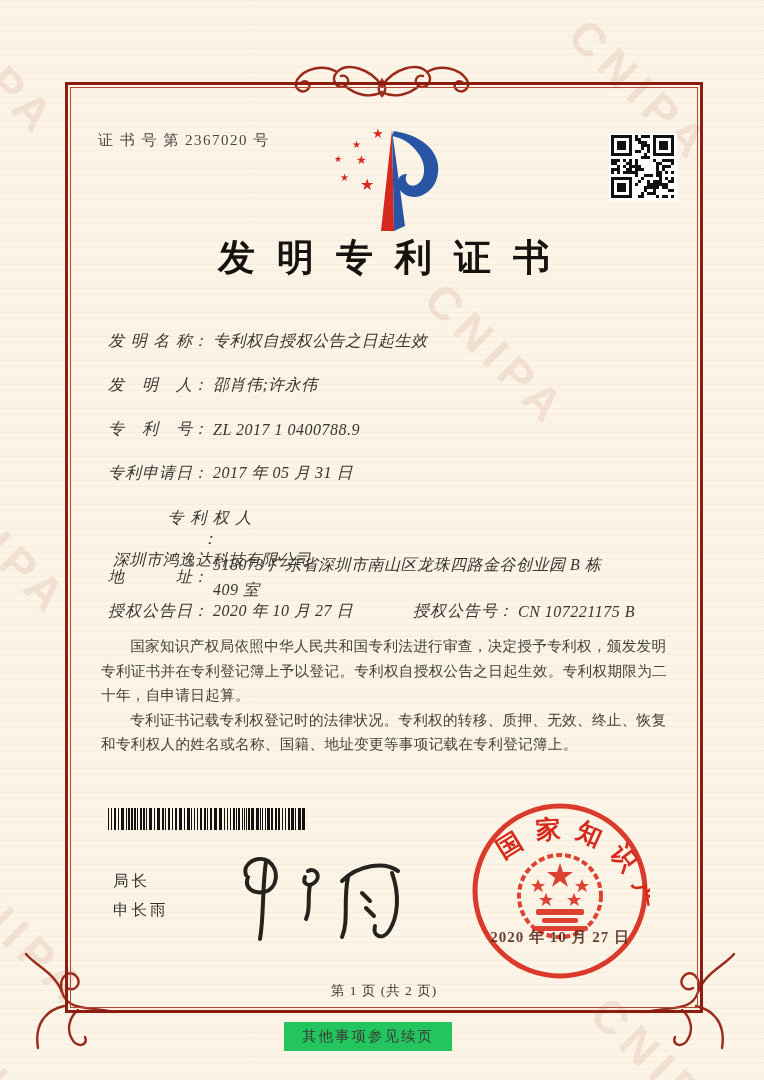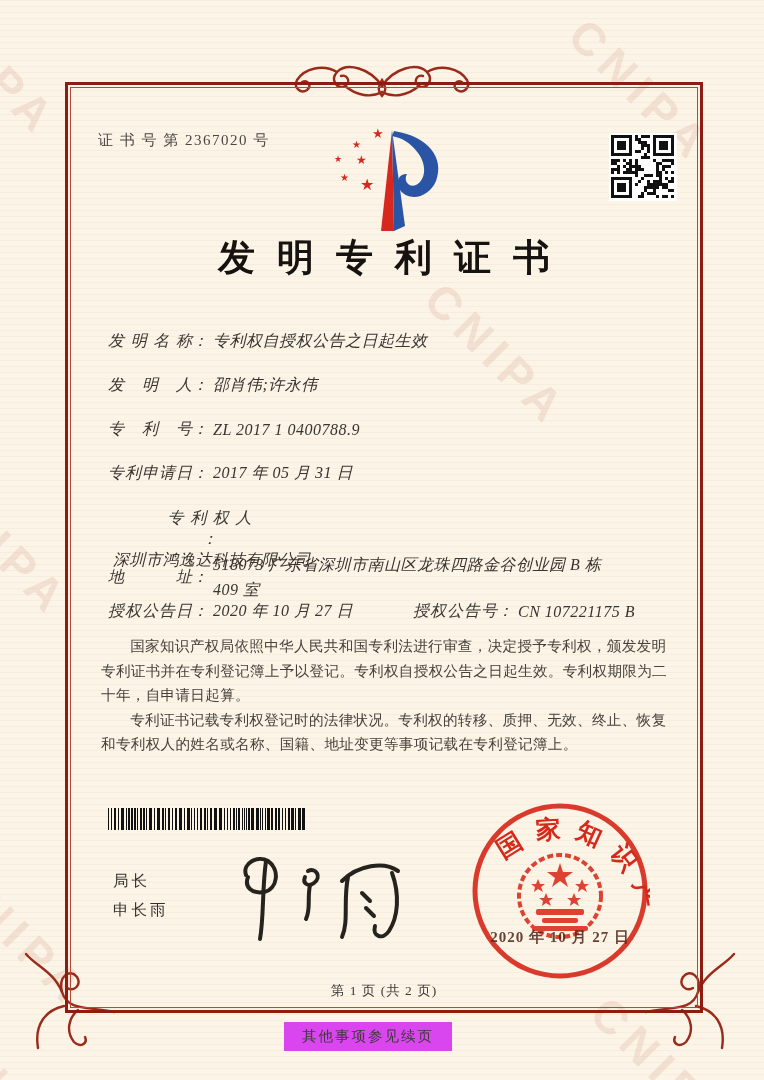--- a/index.html
+++ b/index.html
@@ -34,21 +34,21 @@
   .field-row{left:40px;display:flex;align-items:center;font-size:16px;color:#3a3632;font-style:italic;}
   .flabel{display:inline-block;width:84px;text-align:justify;text-align-last:justify;color:#3a3632;}
   .fcolon{display:inline-block;width:16px;}
   .fvalue{display:inline-block;margin-left:5px;letter-spacing:0.5px;color:#38342f;}
   .paras{left:33px;top:549px;width:574px;font-size:14.6px;line-height:24.5px;color:#46413a;}
   .paras p{margin:0;text-indent:2em;letter-spacing:0.3px;}
   .signer{left:45px;font-size:15.5px;letter-spacing:3px;color:#33302c;font-weight:500;}
   .pagenum{left:0;top:897px;width:100%;text-align:center;font-size:13.5px;color:#3d3a35;letter-spacing:1px;}
   .footer-note{
     position:absolute;left:368px;top:1022px;transform:translateX(-50%);
-    background:#d946ef;padding:5px 18px;font-size:14.5px;color:#3d3a35;letter-spacing:2px;
+    background:#22c55e;padding:5px 18px;font-size:14.5px;color:#3d3a35;letter-spacing:2px;
   }
   .star{position:absolute;color:#d6281e;line-height:1;font-family:"DejaVu Sans",sans-serif;}
   .seal-date{
     font-family:"Liberation Serif","DejaVu Serif",serif;font-weight:700;
     letter-spacing:1px;fill:#53291d;opacity:0.88;font-size:15px;
   }
   .seal-arc-text{fill:#d7291b;font-weight:700;font-size:25px;letter-spacing:13px;
     font-family:"Liberation Serif","DejaVu Serif",serif;}
   svg .orn{stroke:#9a2b1b;fill:none;stroke-width:2.4;stroke-linecap:round;}
 </style>

